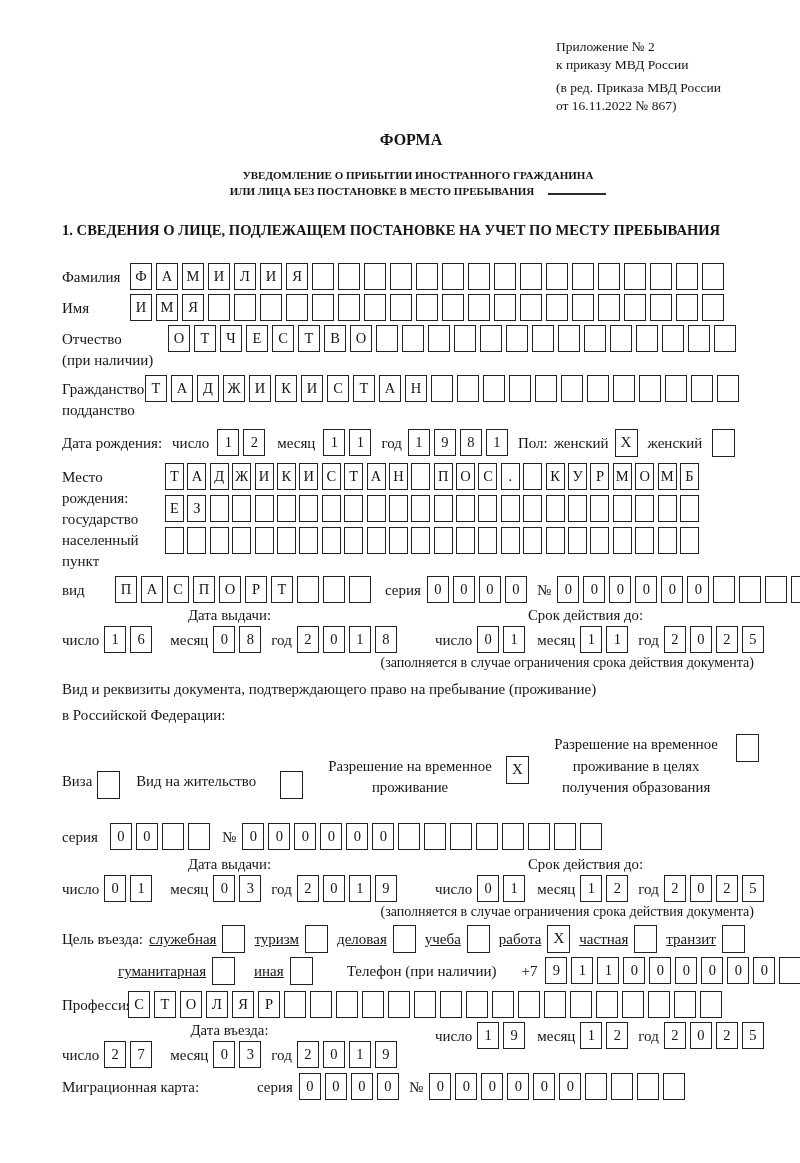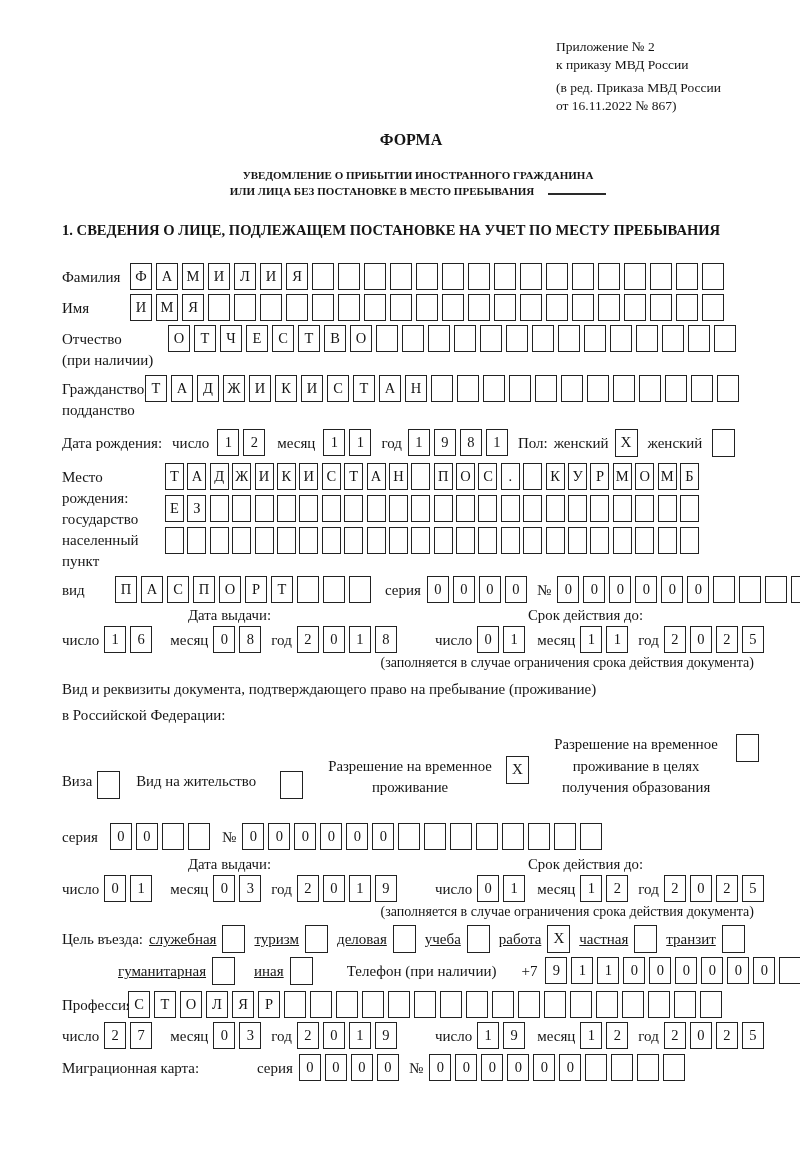--- a/index.html
+++ b/index.html
@@ -573,20 +573,21 @@
         <div class="cell"></div>
         <div class="cell"></div>
         <div class="cell"></div>
         <div class="cell"></div>
         <div class="cell"></div>
       </div>
   </div>
 
   <div class="datepair" style="margin-top:4px">
     <div class="dcol-left">
+      <div class="dhead">Дата въезда:</div>
       <div class="dg">
         <span>число</span>
         <div class="cells">
             <div class="cell">2</div>
             <div class="cell">7</div>
           </div>
         <span class="ml14">месяц</span>
         <div class="cells ml10">
             <div class="cell">0</div>
             <div class="cell">3</div>

